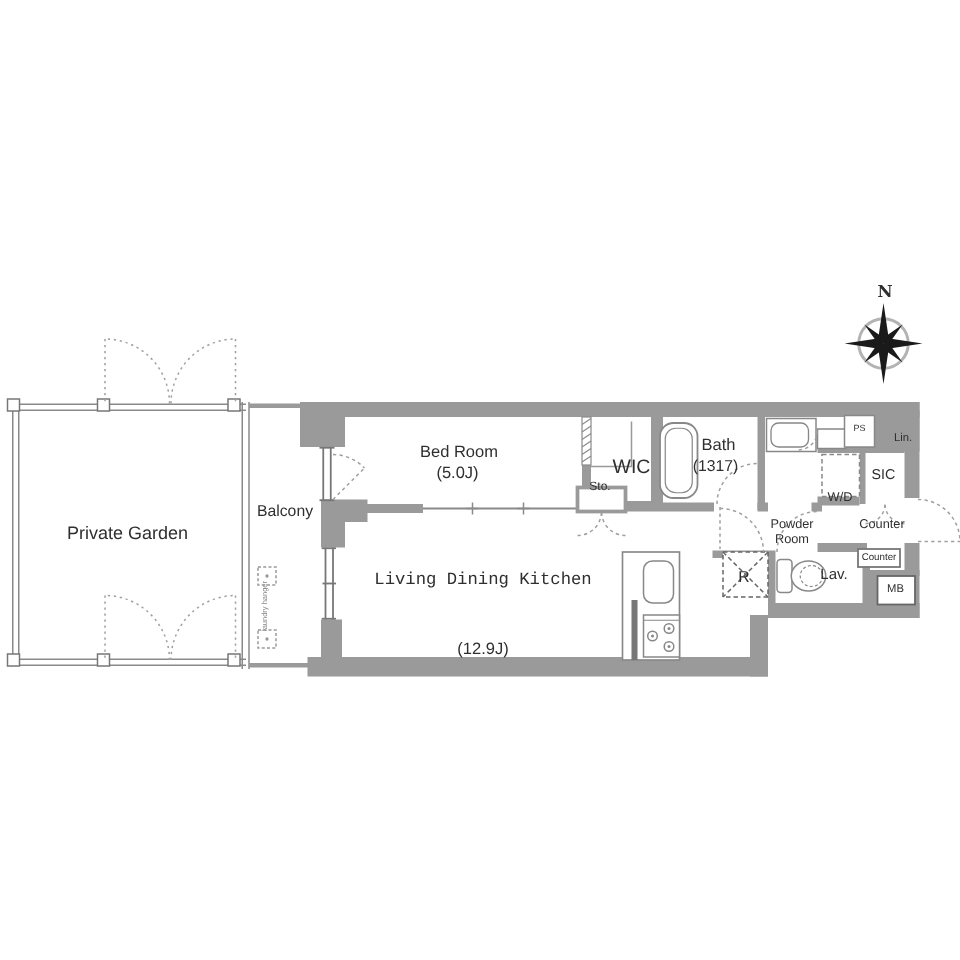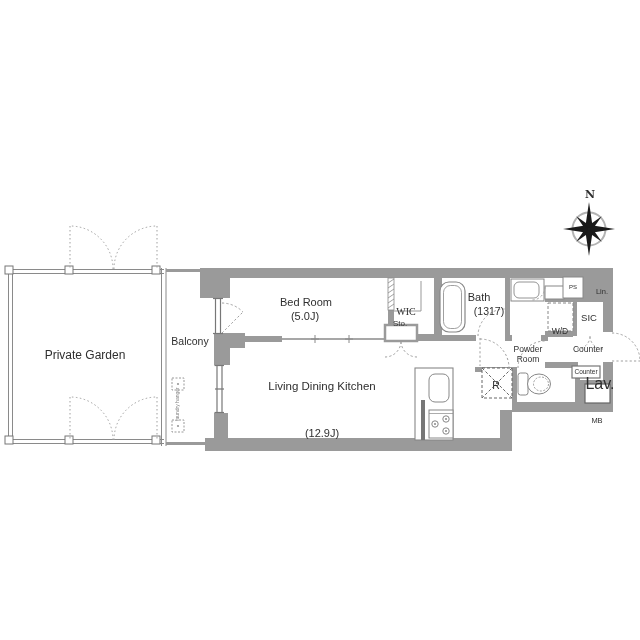--- a/index.html
+++ b/index.html
@@ -210,37 +210,37 @@
 
 <div class="lbl serif" style="left:590px;top:195px;font-size:11px;">N</div>
 
 <div class="lbl" style="left:85px;top:356px;font-size:12px;">Private Garden</div>
 <div class="lbl" style="left:190px;top:341px;font-size:10.5px;text-align:right;">Balcony</div>
 <div class="lbl rot" style="left:178px;top:404px;font-size:5px;color:#888;">laundry hanger</div>
 
 <div class="lbl" style="left:306px;top:302px;font-size:11px;">Bed Room</div>
 <div class="lbl" style="left:305px;top:316px;font-size:11px;">(5.0J)</div>
 
-<div class="lbl" style="left:322px;top:387px;font-size:11.5px;">Living Dining Kitchen</div>
+<div class="lbl" style="left:322px;top:387px;font-size:11.5px;font-family:Liberation Mono, monospace;">Living Dining Kitchen</div>
 <div class="lbl" style="left:322px;top:401px;font-size:11px;margin-top:32px;">(12.9J)</div>
 
-<div class="lbl" style="left:406px;top:312px;font-size:10px;font-family:Liberation Serif, serif;">WIC</div>
+<div class="lbl" style="left:421px;top:312px;font-size:13px;">WIC</div>
 <div class="lbl" style="left:400px;top:324px;font-size:8px;">Sto.</div>
 
 <div class="lbl" style="left:479px;top:297px;font-size:11px;">Bath</div>
-<div class="lbl" style="left:477px;top:311px;font-size:10.5px;margin-left:12px;">(1317)</div>
+<div class="lbl" style="left:477px;top:311px;font-size:10.5px;">(1317)</div>
 
 <div class="lbl" style="left:528px;top:315px;font-size:8.5px;margin-top:40px;">
   <div>Powder</div>
   <div>Room</div>
 </div>
 
 <div class="lbl" style="left:554px;top:292px;font-size:7.5px;margin-left:48px;">Lin.</div>
 <div class="lbl" style="left:573px;top:287px;font-size:6px;">PS</div>
 <div class="lbl" style="left:560px;top:316px;font-size:8.5px;margin-top:16px;">W/D</div>
 <div class="lbl" style="left:589px;top:318px;font-size:9.5px;text-align:right;">SIC</div>
 <div class="lbl" style="left:588px;top:350px;font-size:8.5px;">Counter</div>
 <div class="lbl" style="left:586px;top:372px;font-size:6.5px;">Counter</div>
-<div class="lbl" style="left:580px;top:384px;font-size:16px;padding-left:40px;">Lav.</div>
+<div class="lbl" style="left:556px;top:384px;font-size:10px;">Lav.</div>
 <div class="lbl" style="left:496px;top:385px;font-size:10.5px;">R</div>
-<div class="lbl" style="left:597px;top:393px;font-size:7.5px;margin-top:28px;">MB</div>
+<div class="lbl" style="left:597px;top:393px;font-size:7.5px;">MB</div>
 
 </div>
 
 </body></html>

